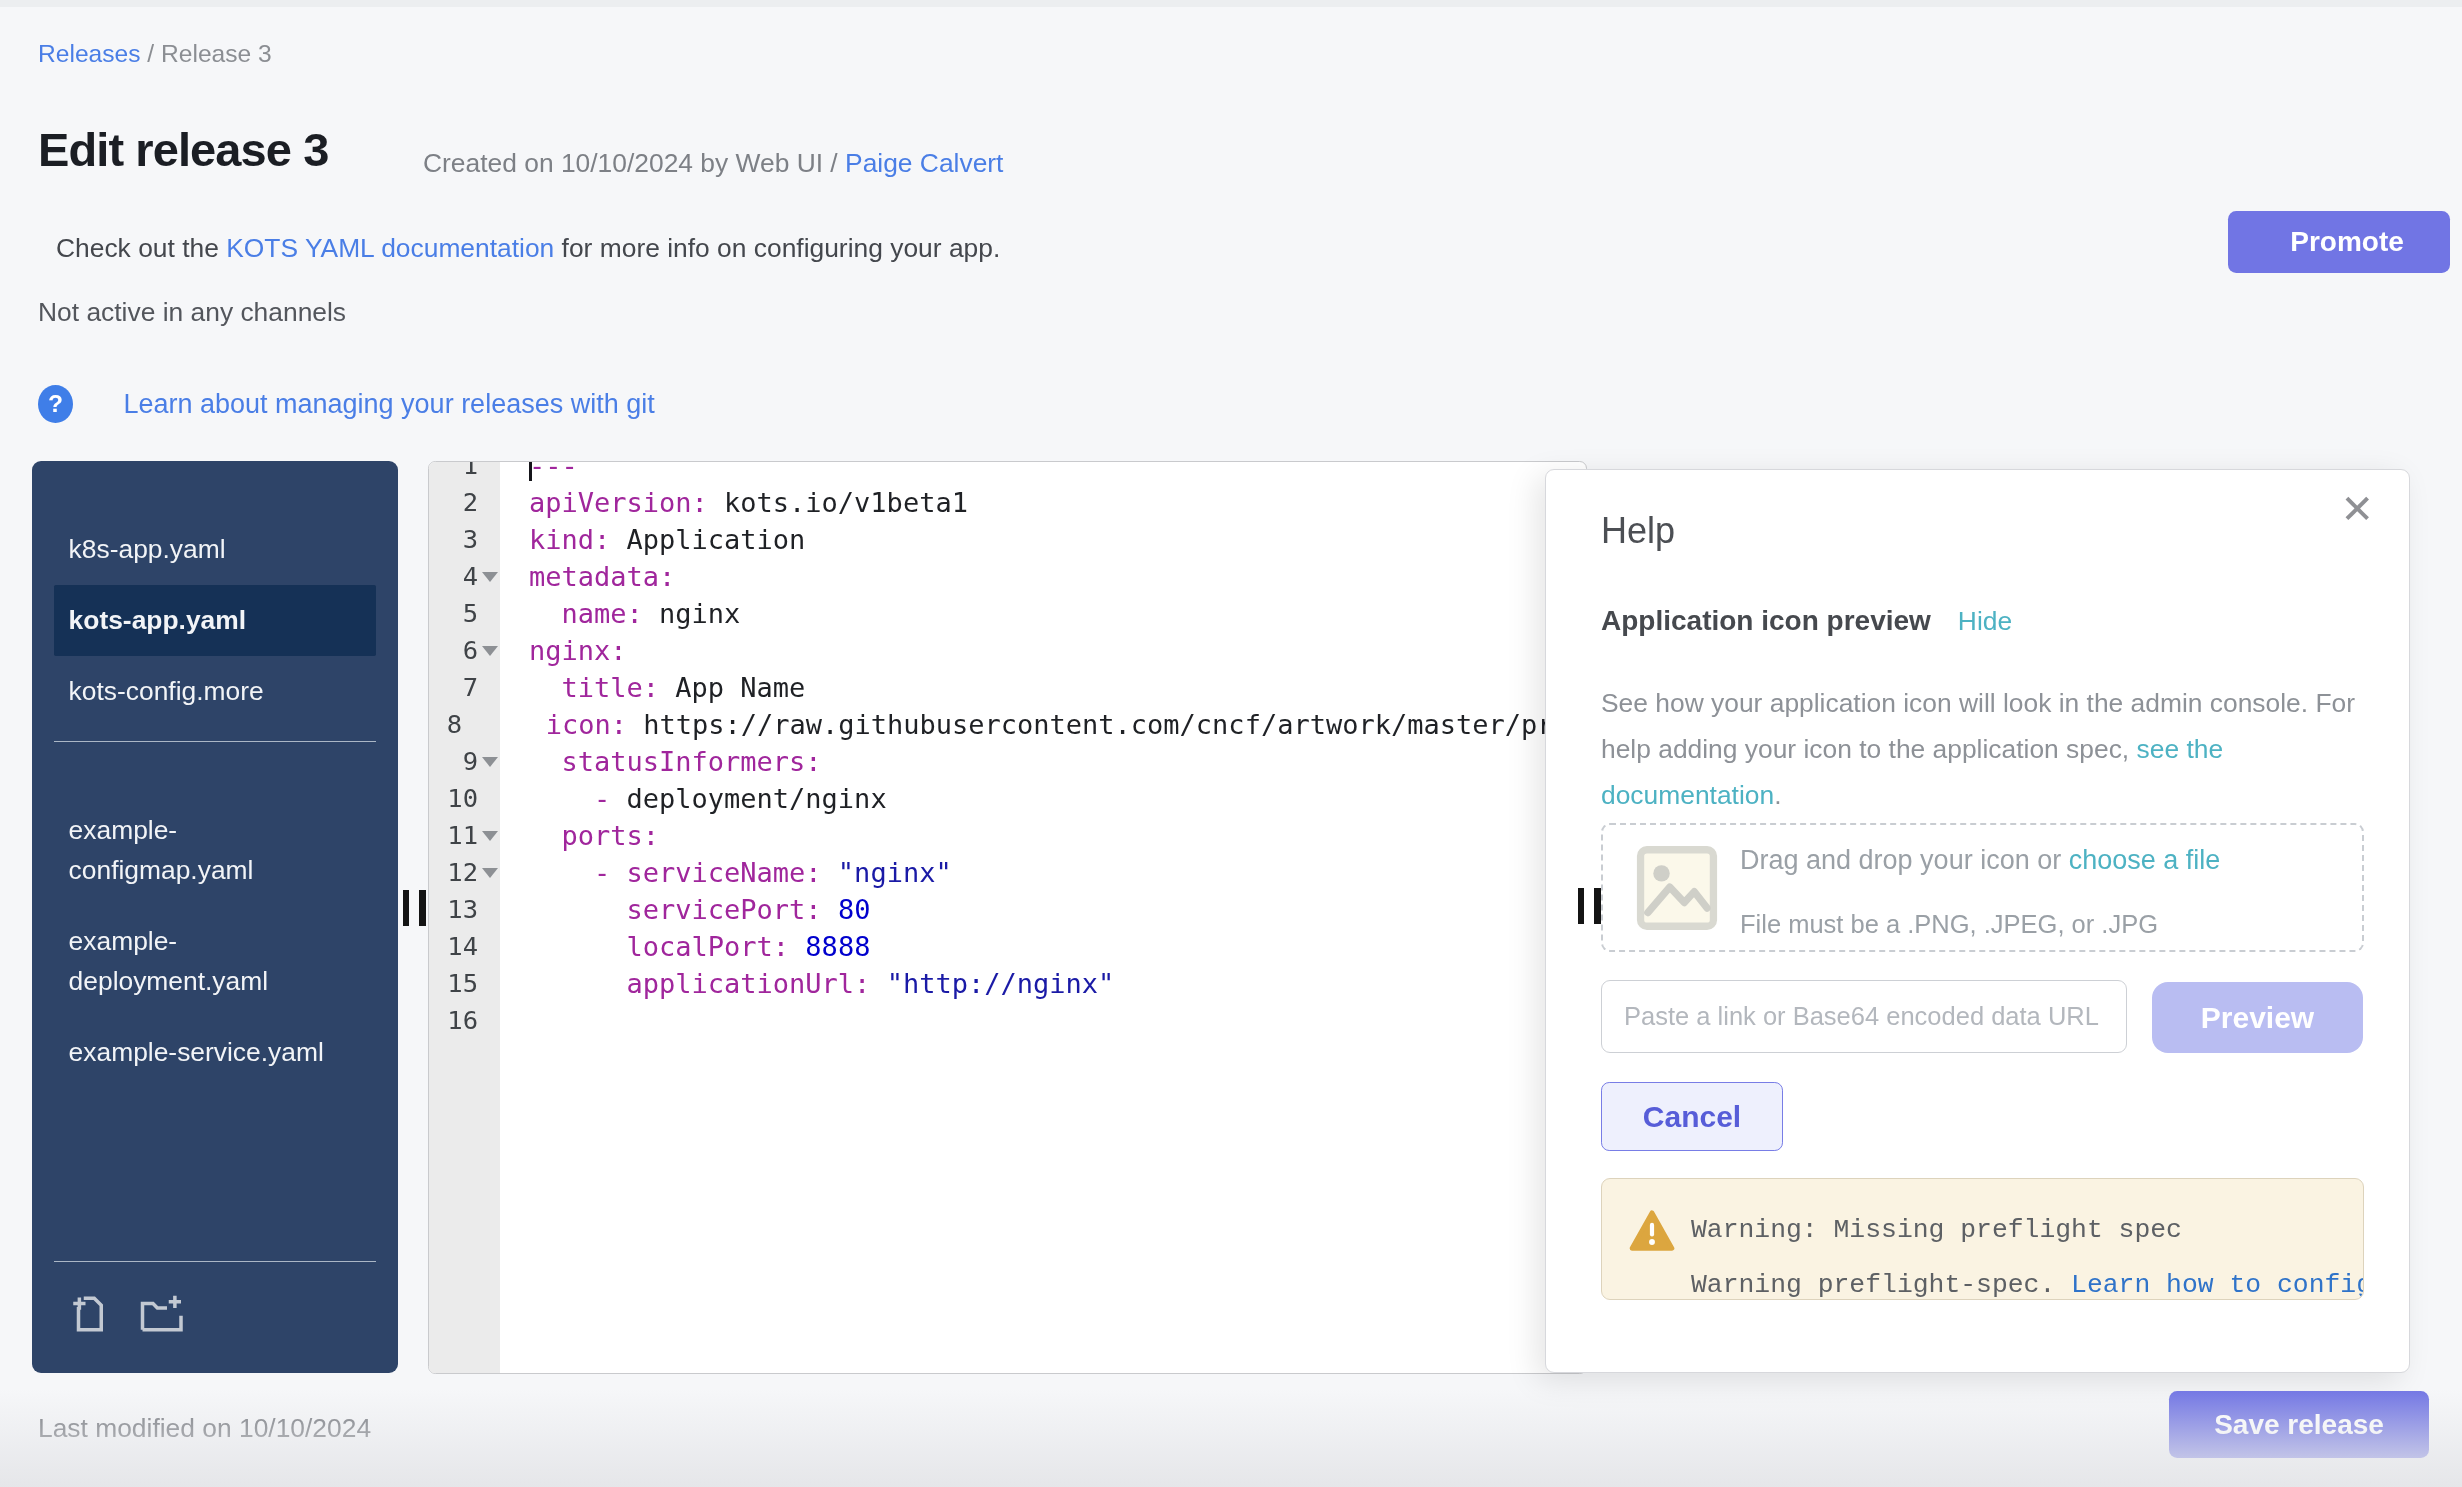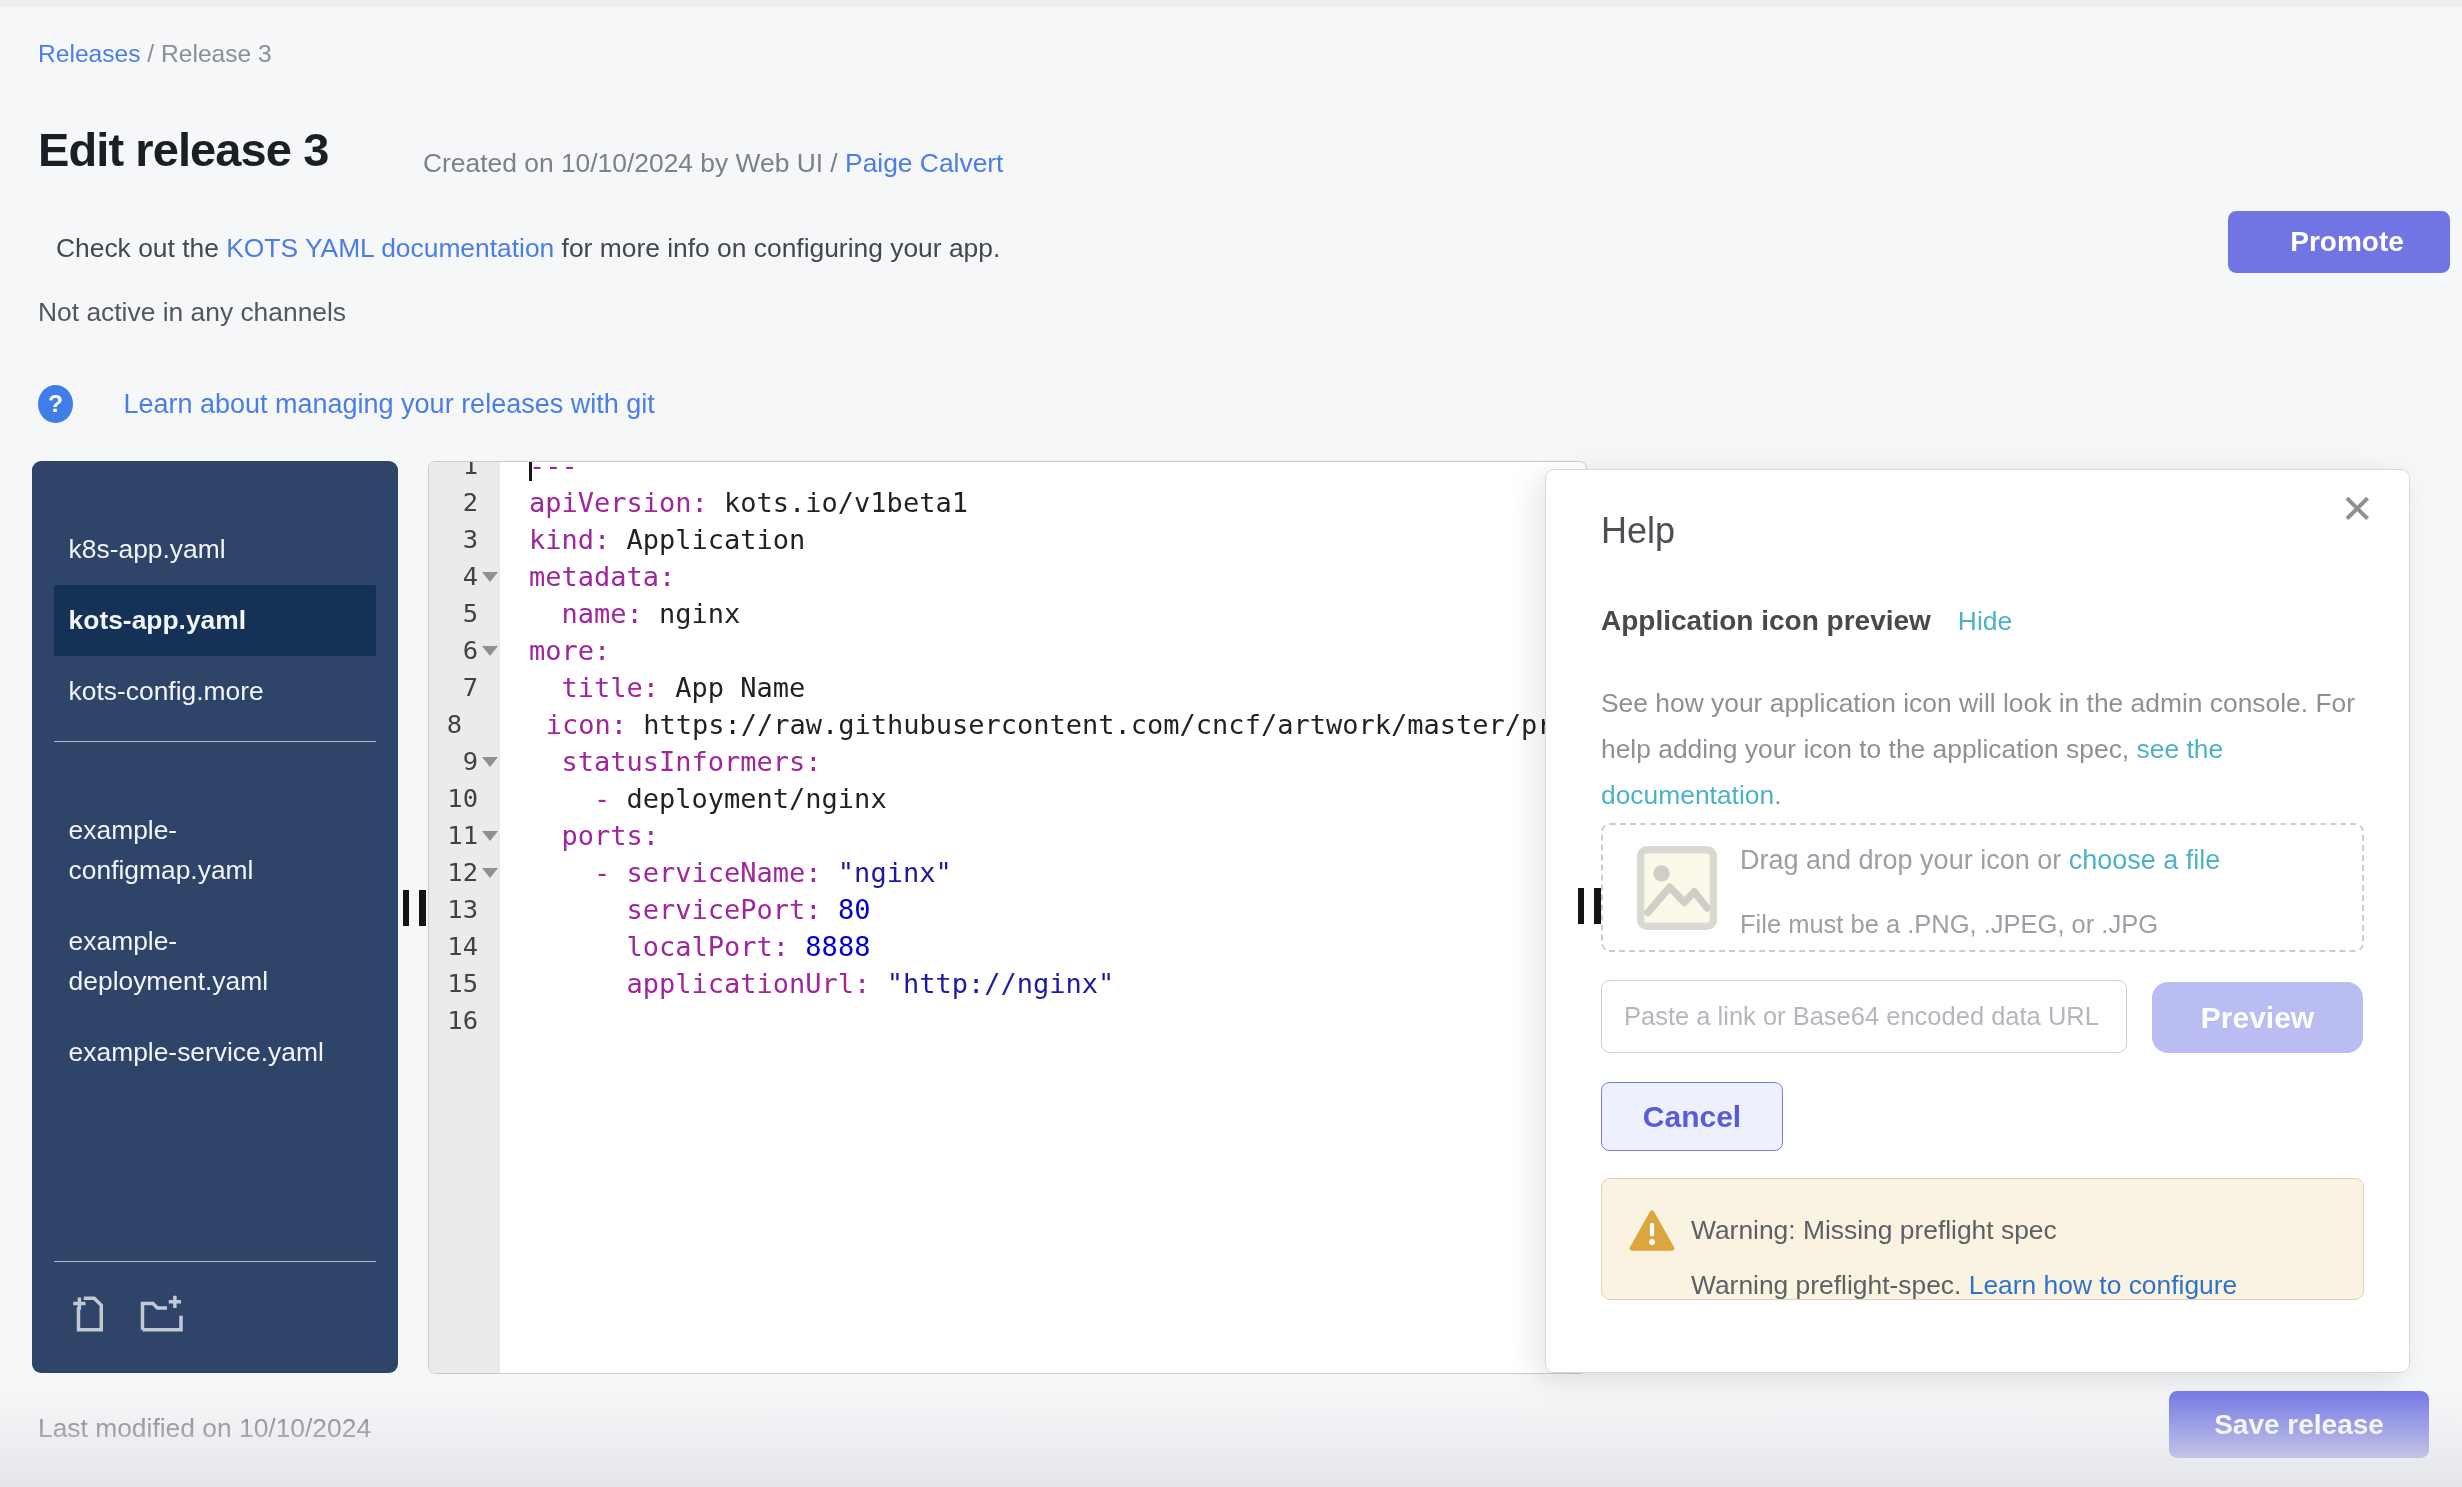--- a/index.html
+++ b/index.html
@@ -76,21 +76,21 @@
               border:1.8px solid #cdd0d5;border-radius:9px;font-size:25.5px;padding:0 22px;color:#55585e;
               font-family:"Liberation Sans",sans-serif;background:#fff;outline:none;}
   .icon-input::placeholder{color:#b3b7bd;}
   .preview-btn{position:absolute;left:606px;top:512px;width:211px;height:71px;background:#b9bdf2;
                border-radius:16px;color:#fff;font-weight:bold;font-size:30px;display:flex;
                align-items:center;justify-content:center;cursor:default;}
   .cancel-btn{position:absolute;left:55px;top:612px;width:182px;height:69px;background:#eef0fd;
               border:1.8px solid #787de6;border-radius:8.2px;color:#575dd8;font-weight:bold;font-size:30px;
               display:flex;align-items:center;justify-content:center;box-sizing:border-box;cursor:pointer;}
   .warnbox{position:absolute;left:55px;top:708px;width:763px;height:122px;background:#faf3e2;
-           border:1.8px solid #ddd3bc;border-radius:9px;box-sizing:border-box;overflow:hidden;}
+           border:1.8px solid #ddd3bc;border-radius:9px;box-sizing:border-box;overflow:hidden;font-family:Liberation Mono, monospace;}
   .warn-icon{position:absolute;left:27px;top:31px;}
   .warn-title{position:absolute;left:89px;top:36px;font-size:26.4px;color:#5d6064;}
   .warn-line2{position:absolute;left:89px;top:91px;font-size:26.4px;color:#5d6064;white-space:nowrap;}
   .warn-line2 .lnk{color:#2f73c9;cursor:pointer;}
 
   
   .lastmod{left:38px;top:1413px;font-size:26.4px;color:#6f7278;}
   .save{left:2169px;top:1391px;width:260px;height:67px;font-size:28px;}
   .bottomfade{left:0;right:0;bottom:0;height:100px;pointer-events:none;
               background:linear-gradient(180deg,rgba(231,232,235,0) 0%,#e5e6e9 100%);}
@@ -170,21 +170,21 @@
         <div class="ed-row">
           <div class="ed-ln">4<span class="fold"></span></div>
           <div class="ed-code"><span class="tk-key">metadata:</span></div>
         </div>
         <div class="ed-row">
           <div class="ed-ln">5</div>
           <div class="ed-code"><span class="tk-plain">  </span><span class="tk-key">name:</span><span class="tk-plain"> nginx</span></div>
         </div>
         <div class="ed-row">
           <div class="ed-ln">6<span class="fold"></span></div>
-          <div class="ed-code"><span class="tk-key">more:</span></div>
+          <div class="ed-code"><span class="tk-key">nginx:</span></div>
         </div>
         <div class="ed-row">
           <div class="ed-ln">7</div>
           <div class="ed-code"><span class="tk-plain">  </span><span class="tk-key">title:</span><span class="tk-plain"> App Name</span></div>
         </div>
         <div class="ed-row">
           <div class="ed-ln">8</div>
           <div class="ed-code"><span class="tk-plain">  </span><span class="tk-key">icon:</span><span class="tk-plain"> https://raw.githubusercontent.com/cncf/artwork/master/proj</span></div>
         </div>
         <div class="ed-row">

